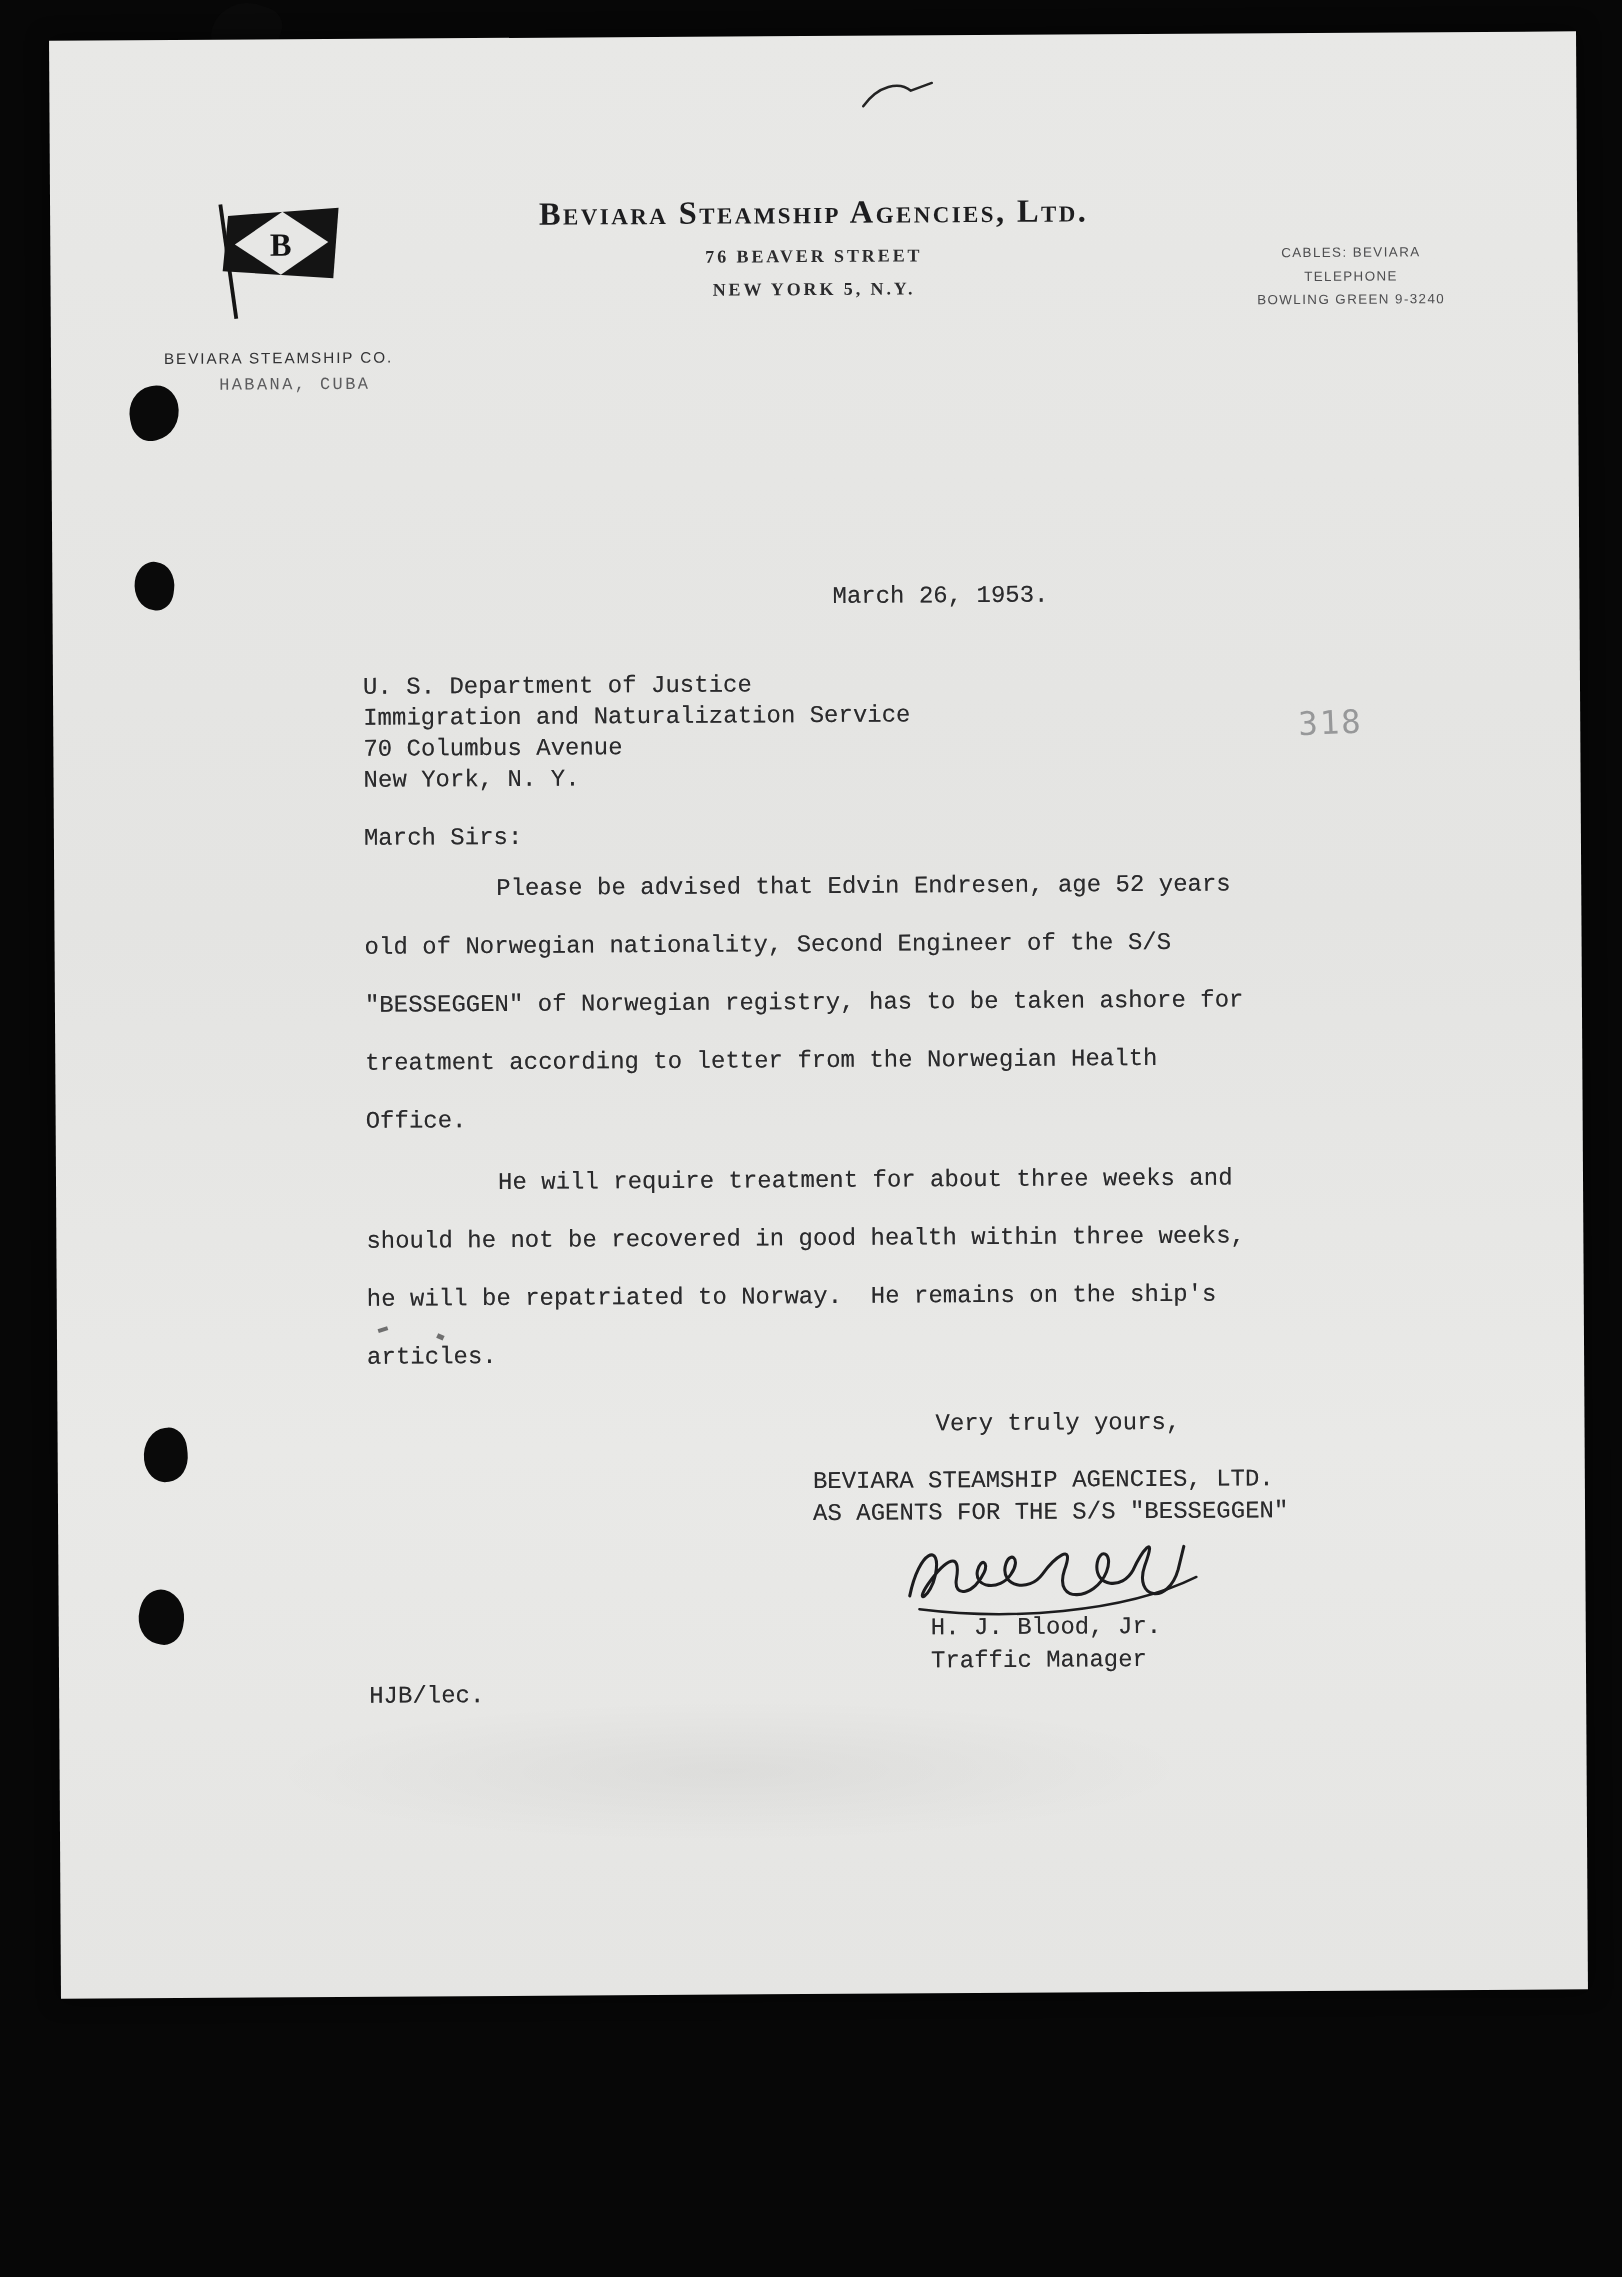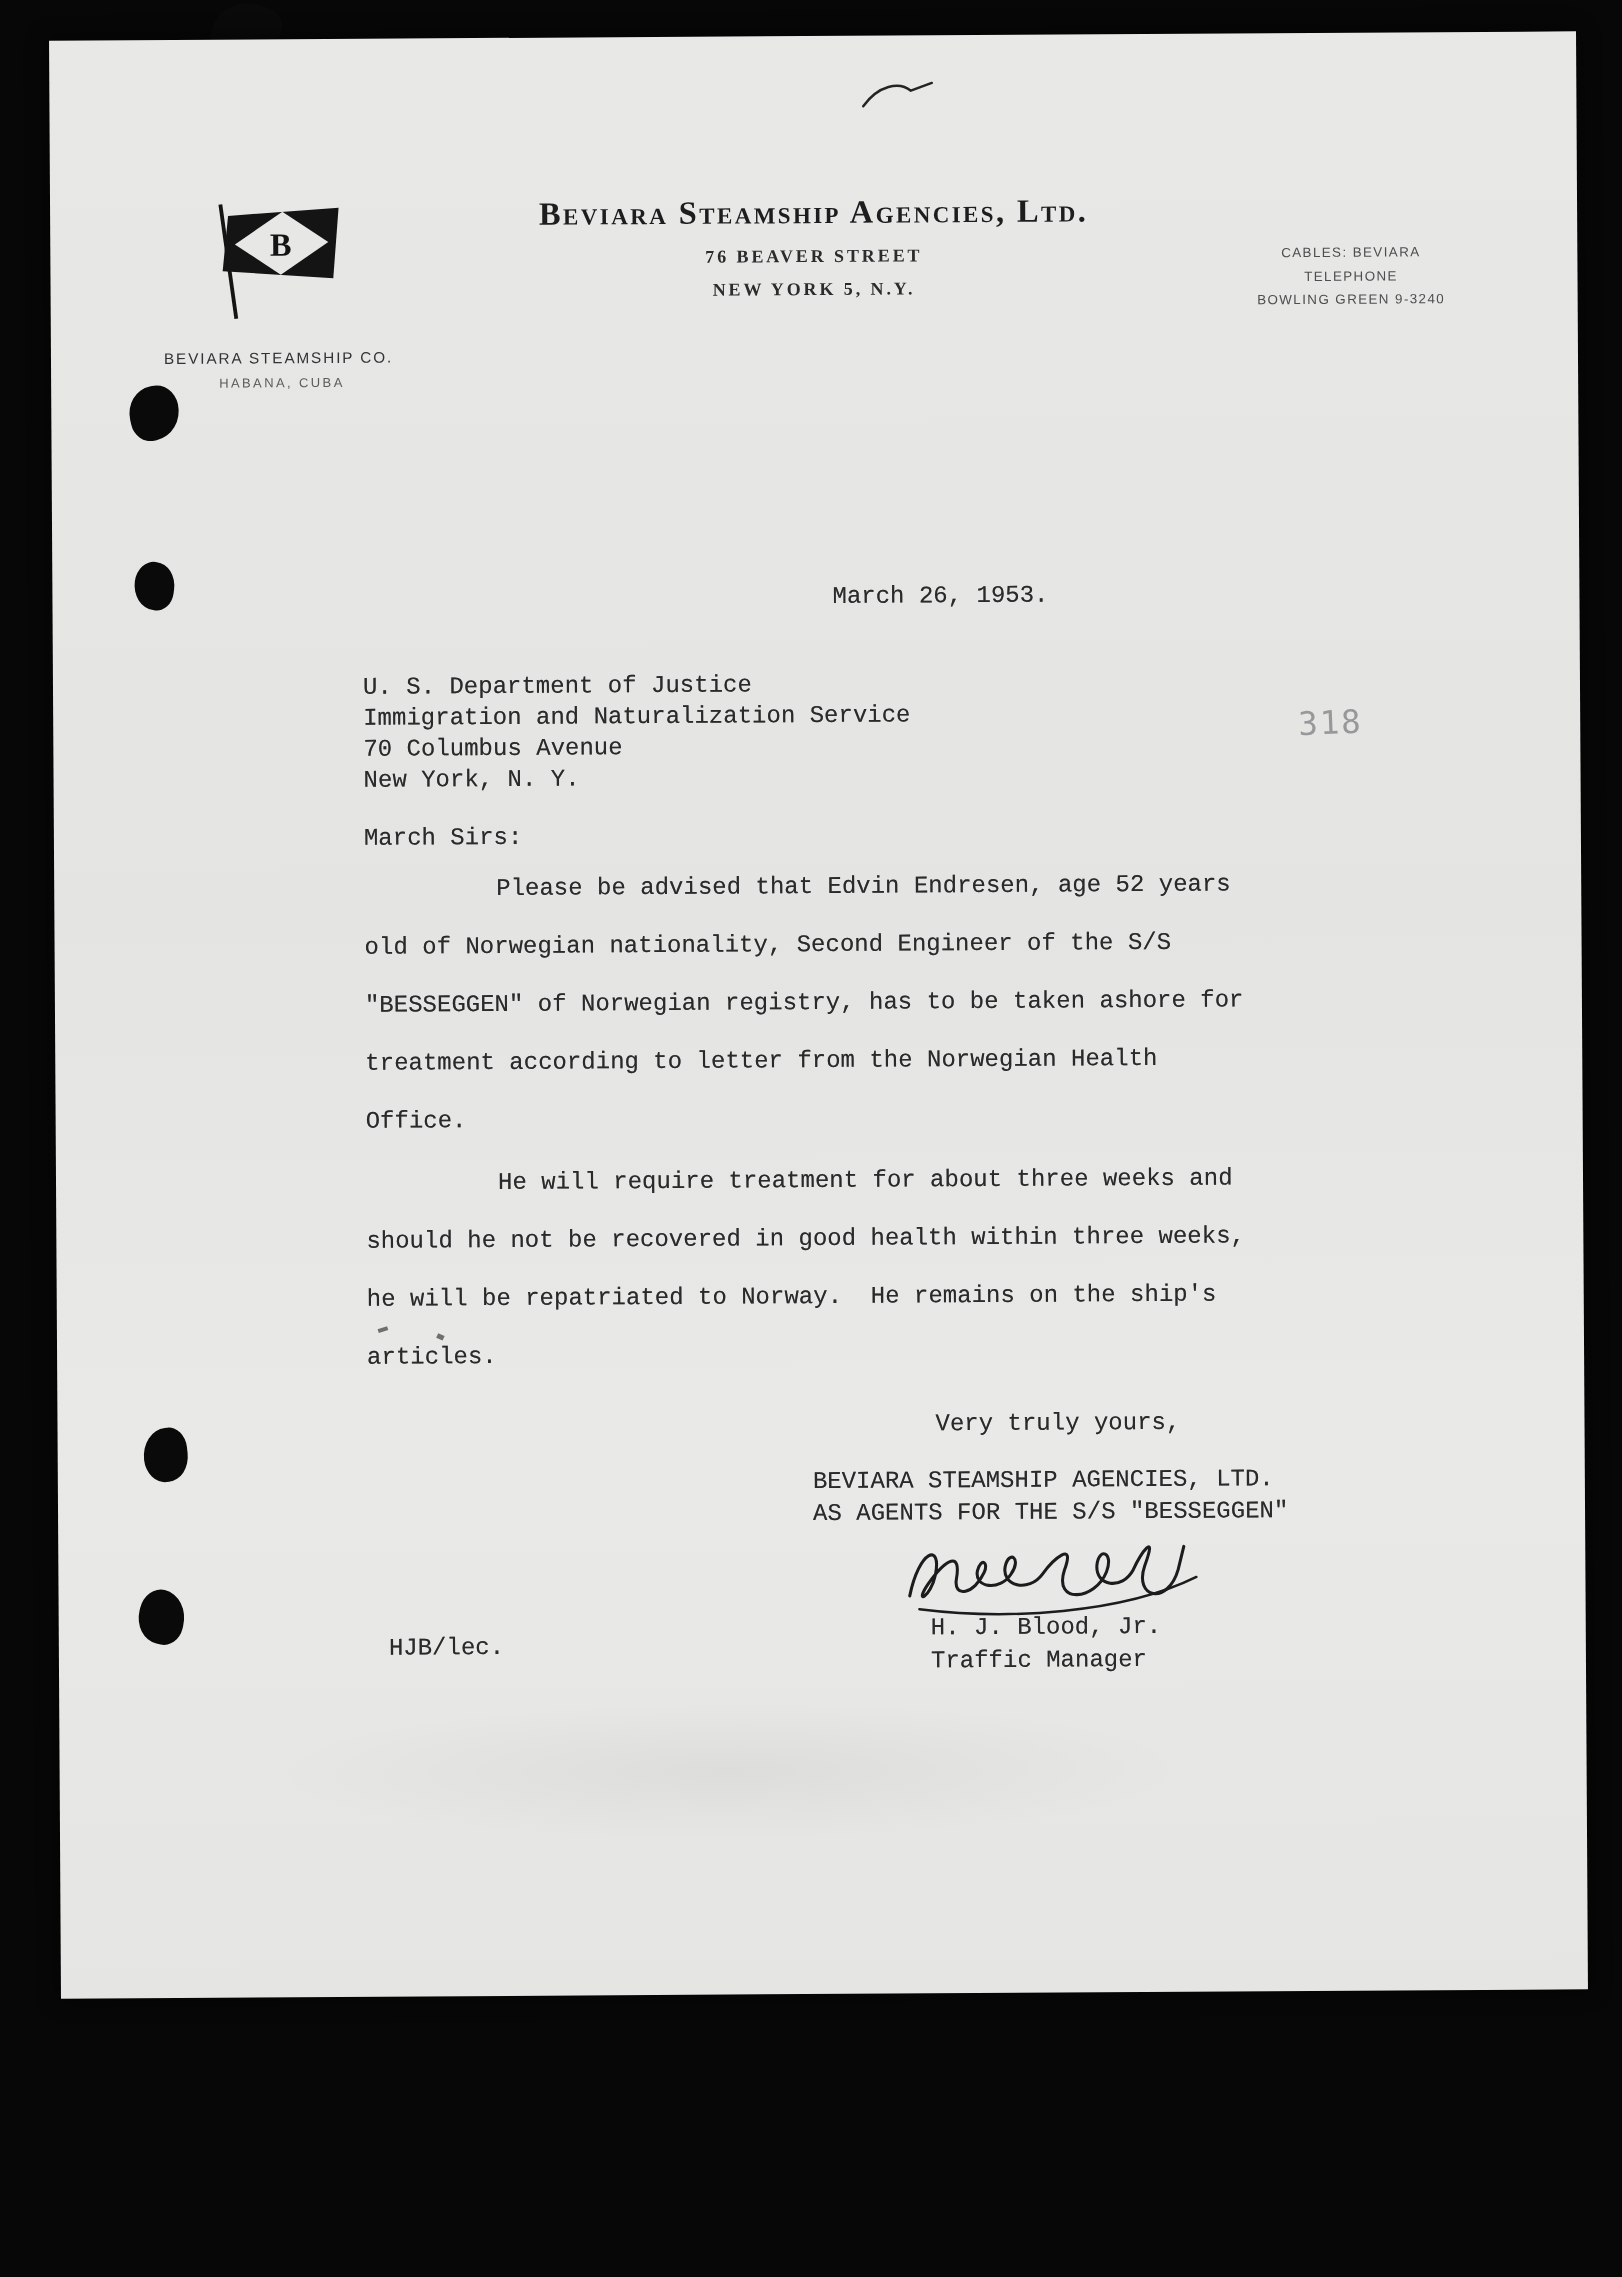--- a/index.html
+++ b/index.html
@@ -50,23 +50,24 @@
     letter-spacing: 1.4px;
     color: #4e4e50;
   }
   .lh-right div { margin-bottom: 8.6px; }
   .lh-branch {
     font-size: 15.3px;
     letter-spacing: 1.9px;
     color: #333335;
   }
   .lh-branch-loc {
-    font-size: 13px;
+    font-size: 17px;
     letter-spacing: 2.4px;
     color: #5c5c5e;
+    font-family: Liberation Mono, monospace;
   }
 
   
   .tw {
     font-family: "Liberation Mono", "DejaVu Sans Mono", monospace;
     font-size: 24px;
     color: #2a2a2c;
     text-shadow: 0 0 0.6px rgba(20,20,20,0.45);
   }
   .tw-line { white-space: pre; }
@@ -159,21 +160,21 @@
   <div class="abs" style="left:834px; top:1480px;">
     <svg width="325" height="115" viewBox="0 0 340 120">
       <path d="M18 84 C28 36, 52 28, 45 62 C40 86, 22 94, 37 72 C57 44, 72 38, 67 66 C63 88, 86 82, 96 60 C101 49, 93 44, 89 58 C85 76, 112 80, 124 62 C136 45, 122 36, 118 54 C114 74, 142 82, 157 62 C168 47, 192 26, 180 58 C168 94, 212 90, 224 60 C232 39, 216 34, 214 53 C212 75, 240 80, 252 58 C260 41, 278 16, 264 54 C252 88, 288 96, 299 58 L305 34" stroke="#1c1c1e" stroke-width="3.2" fill="none" stroke-linecap="round"></path>
       <path d="M28 98 C120 110, 240 104, 318 66" stroke="#1c1c1e" stroke-width="2.6" fill="none" stroke-linecap="round"></path>
     </svg>
   </div>
 
   <div class="abs tw tw-line" style="left:872px; top:1579px;">H. J. Blood, Jr.</div>
   <div class="abs tw tw-line" style="left:872px; top:1612px;">Traffic Manager</div>
 
-  <div class="abs tw tw-line" style="left:310px; top:1596px;margin-left:20px;">HJB/lec.</div>
+  <div class="abs tw tw-line" style="left:310px; top:1644px;">HJB/lec.</div>
 
   <div class="abs" style="left:808px; top:40px;">
     <svg width="86" height="42" viewBox="0 0 90 44">
       <path d="M6 32 C22 10, 44 6, 56 16 L78 8" stroke="#242424" stroke-width="2.6" fill="none" stroke-linecap="round"></path>
     </svg>
   </div>
 
   <div class="speck" style="left:321px; top:1289px; width:9.6px; height:3.8px; transform:rotate(-18deg);"></div>
   <div class="speck" style="left:380px; top:1296px; width:6.7px; height:4.8px; transform:rotate(24deg);"></div>
 

